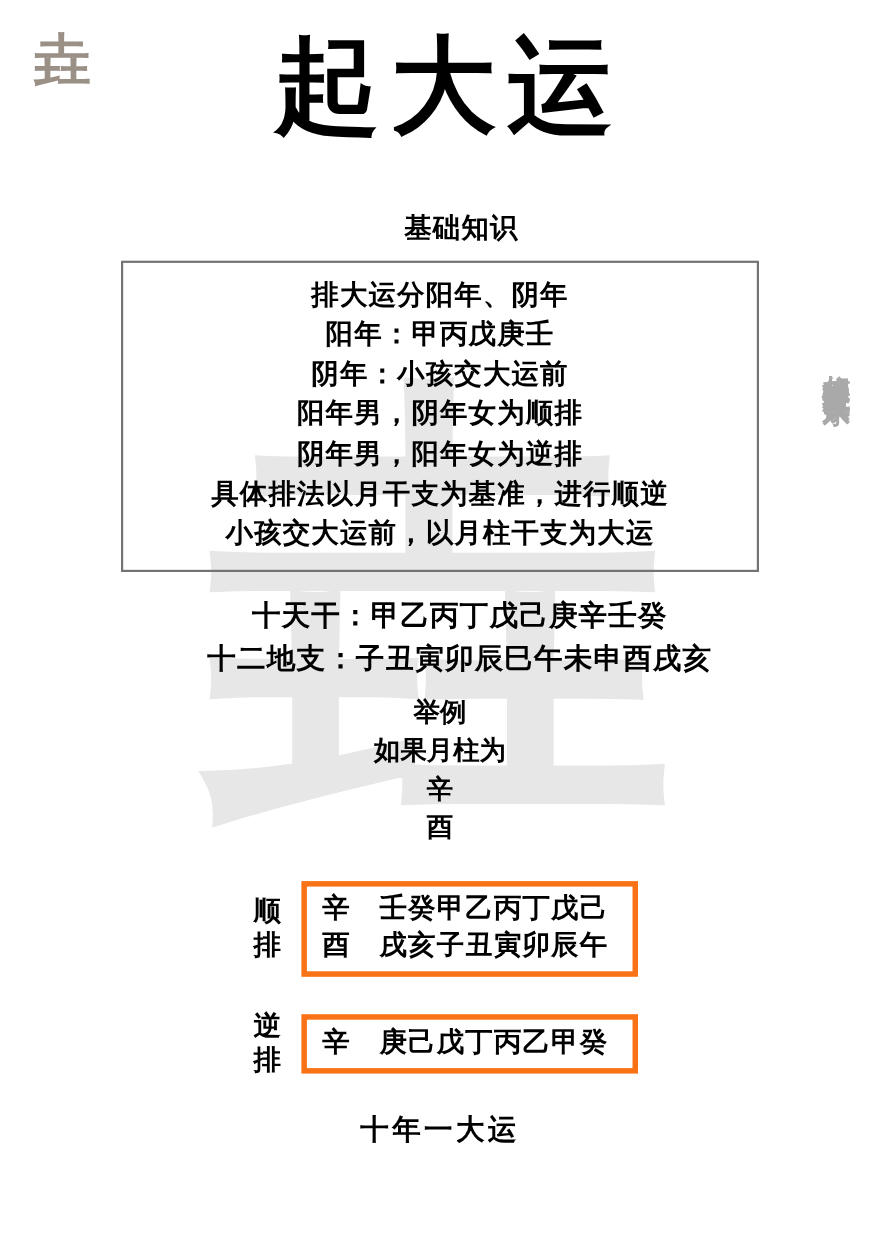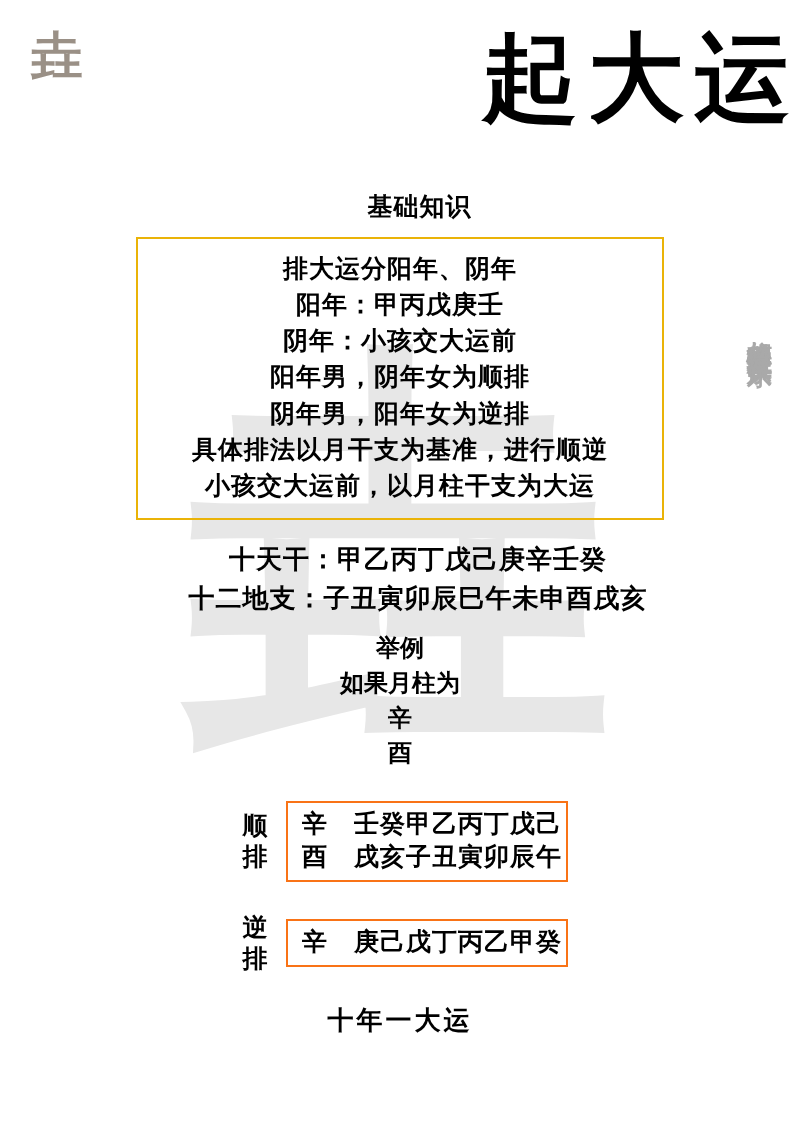--- a/index.html
+++ b/index.html
@@ -51,21 +51,21 @@
     justify-content: center;
     font-size: 52px;
     font-weight: 700;
     color: #9a9086;
     font-family: "Liberation Serif", "DejaVu Serif", serif;
     line-height: 1;
   }
 
   
   .main-title {
-    text-align: right;
+    text-align: center;
     font-size: 96px;
     font-weight: 700;
     letter-spacing: 10px;
     padding-top: 26px;
     line-height: 1.1;
     font-family: "DejaVu Sans", "Liberation Sans", sans-serif;
     margin-left: 16px;
   }
 
   
@@ -91,22 +91,22 @@
     font-size: 25px;
     font-weight: 700;
     margin-top: 58px;
     letter-spacing: 1px;
     padding-left: 39px;
   }
 
   
   .knowledge-box {
     margin: 14px auto 0 auto;
-    width: 528px;
-    border: 2px solid #eab308;
+    width: 580px;
+    border: 2px solid #737373;
     padding: 12px 10px 14px 10px;
     box-sizing: border-box;
   }
   .knowledge-box .line {
     text-align: center;
     font-size: 25px;
     font-weight: 700;
     line-height: 1.45;
     letter-spacing: 1px;
   }
@@ -144,22 +144,22 @@
   }
   .seq-label {
     width: 46px;
     text-align: center;
     font-size: 25px;
     font-weight: 700;
     line-height: 1.25;
     margin-right: 8px;
   }
   .seq-table {
-    border: 2px solid #f97316;
-    padding: 4px 4px 6px 14px;
+    border: 5px solid #f97316;
+    padding: 4px 22px 6px 14px;
     box-sizing: border-box;
   }
   .seq-line {
     font-size: 25px;
     font-weight: 700;
     letter-spacing: 1px;
     line-height: 1.35;
     white-space: pre;
   }
 

